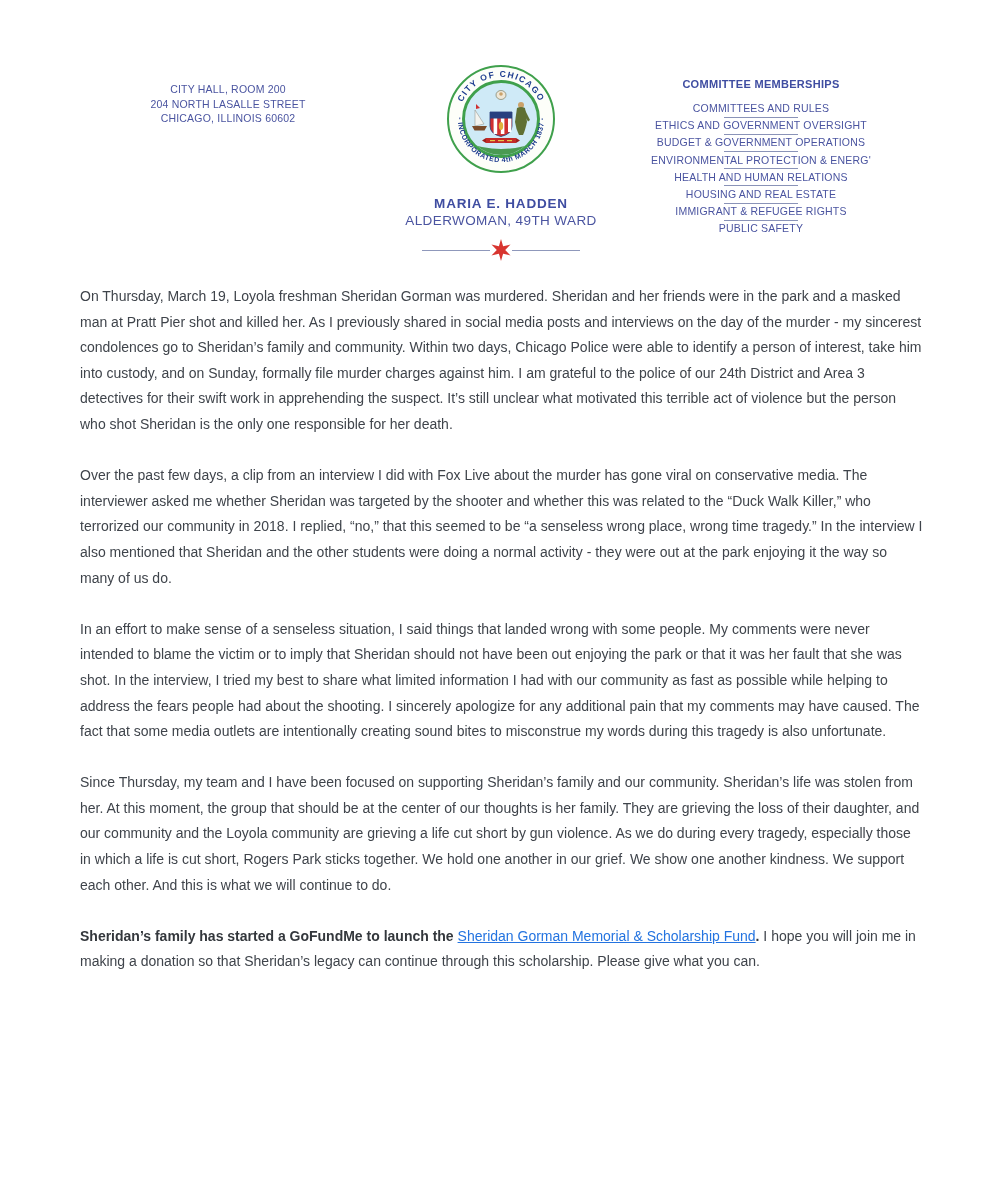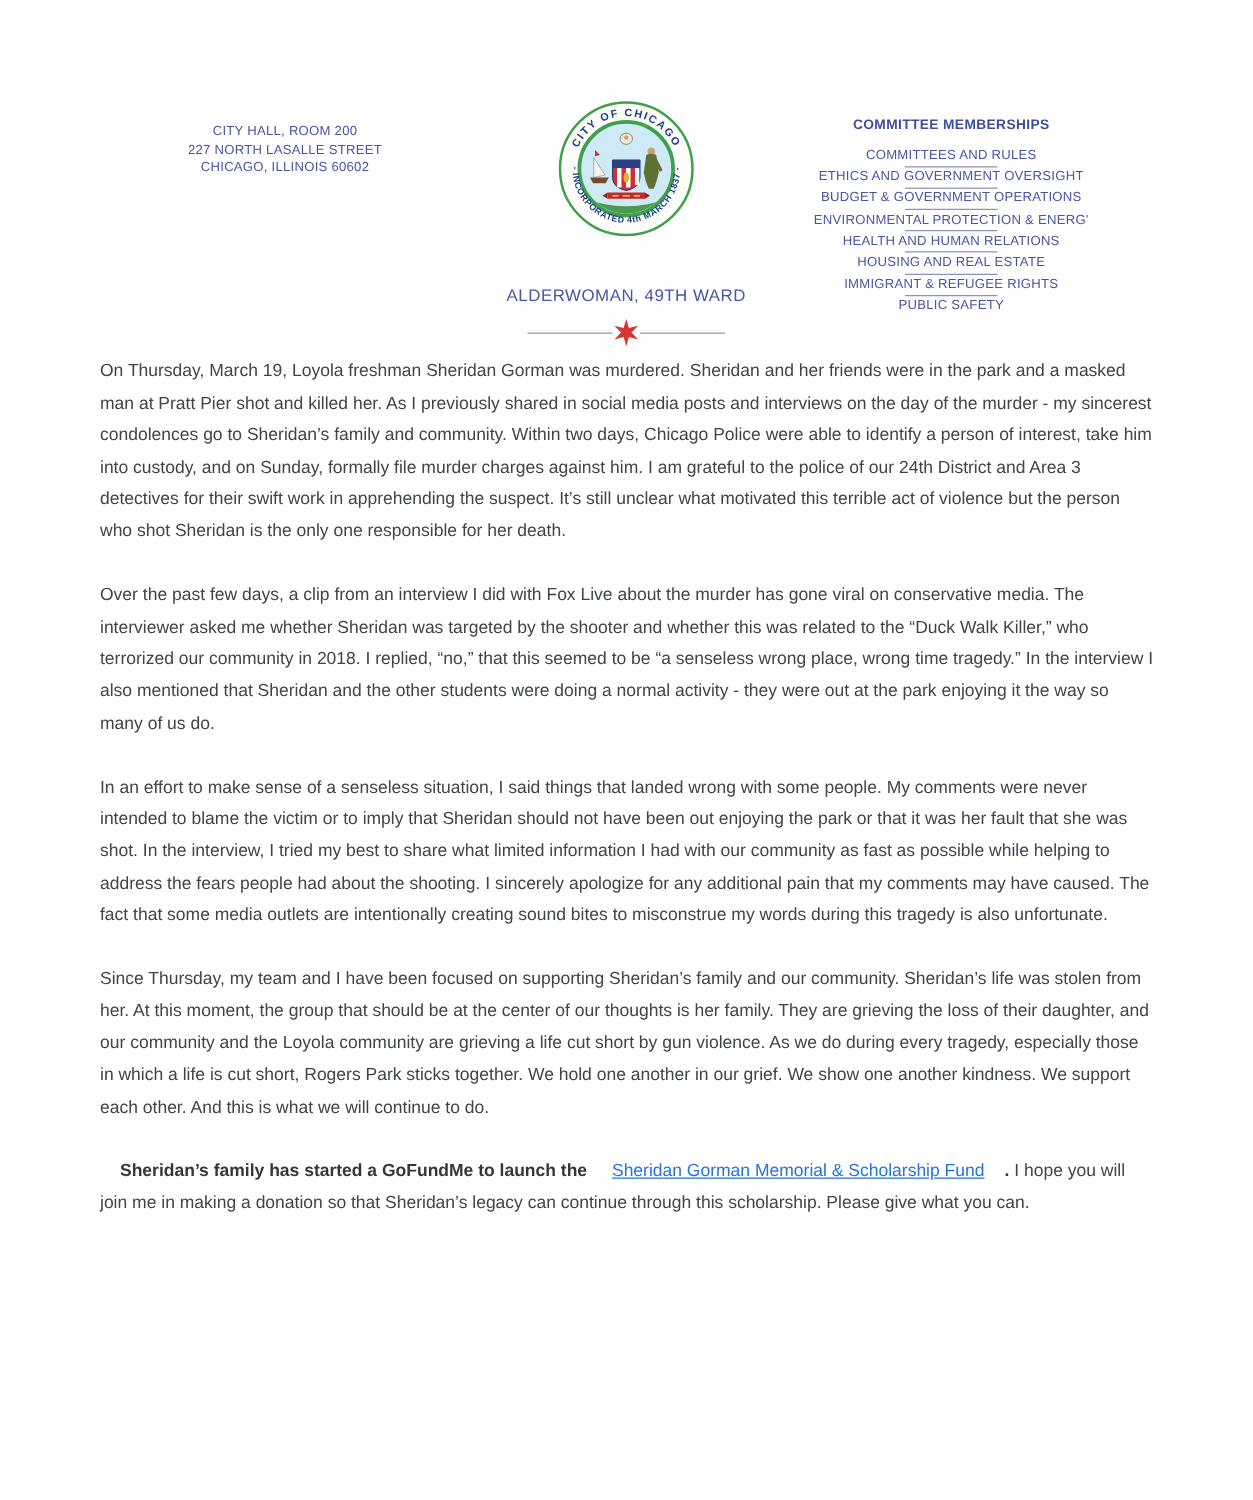--- a/index.html
+++ b/index.html
@@ -4,21 +4,21 @@
 <style>
   * { margin:0; padding:0; box-sizing:border-box; }
   html,body { background:#ffffff; }
   body {
     width:1002px; height:1200px; position:relative; overflow:hidden;
     font-family:"Liberation Sans","DejaVu Sans",sans-serif;
   }
   .page { position:absolute; inset:0; background:#ffffff; }
 
   
-  .letterhead { position:absolute; left:0; top:16px; width:1002px; height:265px; }
+  .letterhead { position:absolute; left:0; top:0; width:1002px; height:265px; }
 
   .contact {
     position:absolute; left:116px; top:82px; width:224px;
     text-align:center; color:#4a54a0; font-size:10.5px; line-height:14.6px;
     letter-spacing:.2px;
   }
   .contact-group { margin-bottom:14px; }
 
   .seal-wrap { position:absolute; left:50%; top:64px; transform:translateX(-50%); width:112px; text-align:center; }
   .seal-svg { display:block; margin:0 auto; }
@@ -52,34 +52,34 @@
   .committee-item { font-size:10.5px; line-height:11px; letter-spacing:.2px; }
   .committee-rule { width:74px; height:1px; background:#8a93b8; margin:2.6px auto 2.6px; }
 
   
   .letter-body {
     position:absolute; left:80px; top:284px; width:845px;
     color:#3f444b; font-size:14px; line-height:25.6px;
   }
   .para { margin:0 0 25.6px 0; }
   .para:last-child { margin-bottom:0; }
-  .bold { font-weight:bold; color:#33373c;margin-left:16px; }
+  .bold { font-weight:bold; color:#33373c; }
   .letter-link { color:#2373e0; font-weight:normal; text-decoration:underline; }
 </style>
 </head>
 <body>
 
 <div class="page">
 
   <header class="letterhead">
 
     <div class="contact" id="contact-block">
         <div class="contact-group">
           <div class="contact-line">CITY HALL, ROOM 200</div>
-          <div class="contact-line">227 NORTH LASALLE STREET</div>
+          <div class="contact-line">204 NORTH LASALLE STREET</div>
           <div class="contact-line">CHICAGO, ILLINOIS 60602</div>
         </div>
       </div>
 
     <div class="seal-wrap">
       <svg class="seal-svg" width="110" height="110" viewBox="0 0 110 110">
         <circle cx="55" cy="55" r="53" fill="#fdfef9" stroke="#3fa04c" stroke-width="2"></circle>
         <circle cx="55" cy="55" r="37.5" fill="#cfeaf7" stroke="#3fa04c" stroke-width="3"></circle>
         <defs>
           <path id="sealArcTop" d="M 13.6,62 A 42,42 0 1 1 96.4,62" fill="none"></path>
@@ -136,20 +136,21 @@
 
       <div class="divider">
         <span class="rule"></span>
         <svg class="star-svg" width="24" height="24" viewBox="0 0 24 24">
           <polygon fill="#d8352f" points="12,1 14.1,8.36 21.53,6.5 16.2,12 21.53,17.5 14.1,15.64 12,23 9.9,15.64 2.47,17.5 7.8,12 2.47,6.5 9.9,8.36"></polygon>
         </svg>
         <span class="rule"></span>
       </div>
     </div>
 
+    <div class="ald-name">MARIA E. HADDEN</div>
     <div class="ald-title">ALDERWOMAN, 49TH WARD</div>
 
     <div class="committees">
       <div class="committee-header">COMMITTEE MEMBERSHIPS</div>
       <div id="committee-list">
           <div class="committee-item">COMMITTEES AND RULES</div>
           <div class="committee-rule"></div>
           <div class="committee-item">ETHICS AND GOVERNMENT OVERSIGHT</div>
           <div class="committee-rule"></div>
           <div class="committee-item">BUDGET &amp; GOVERNMENT OPERATIONS</div>

